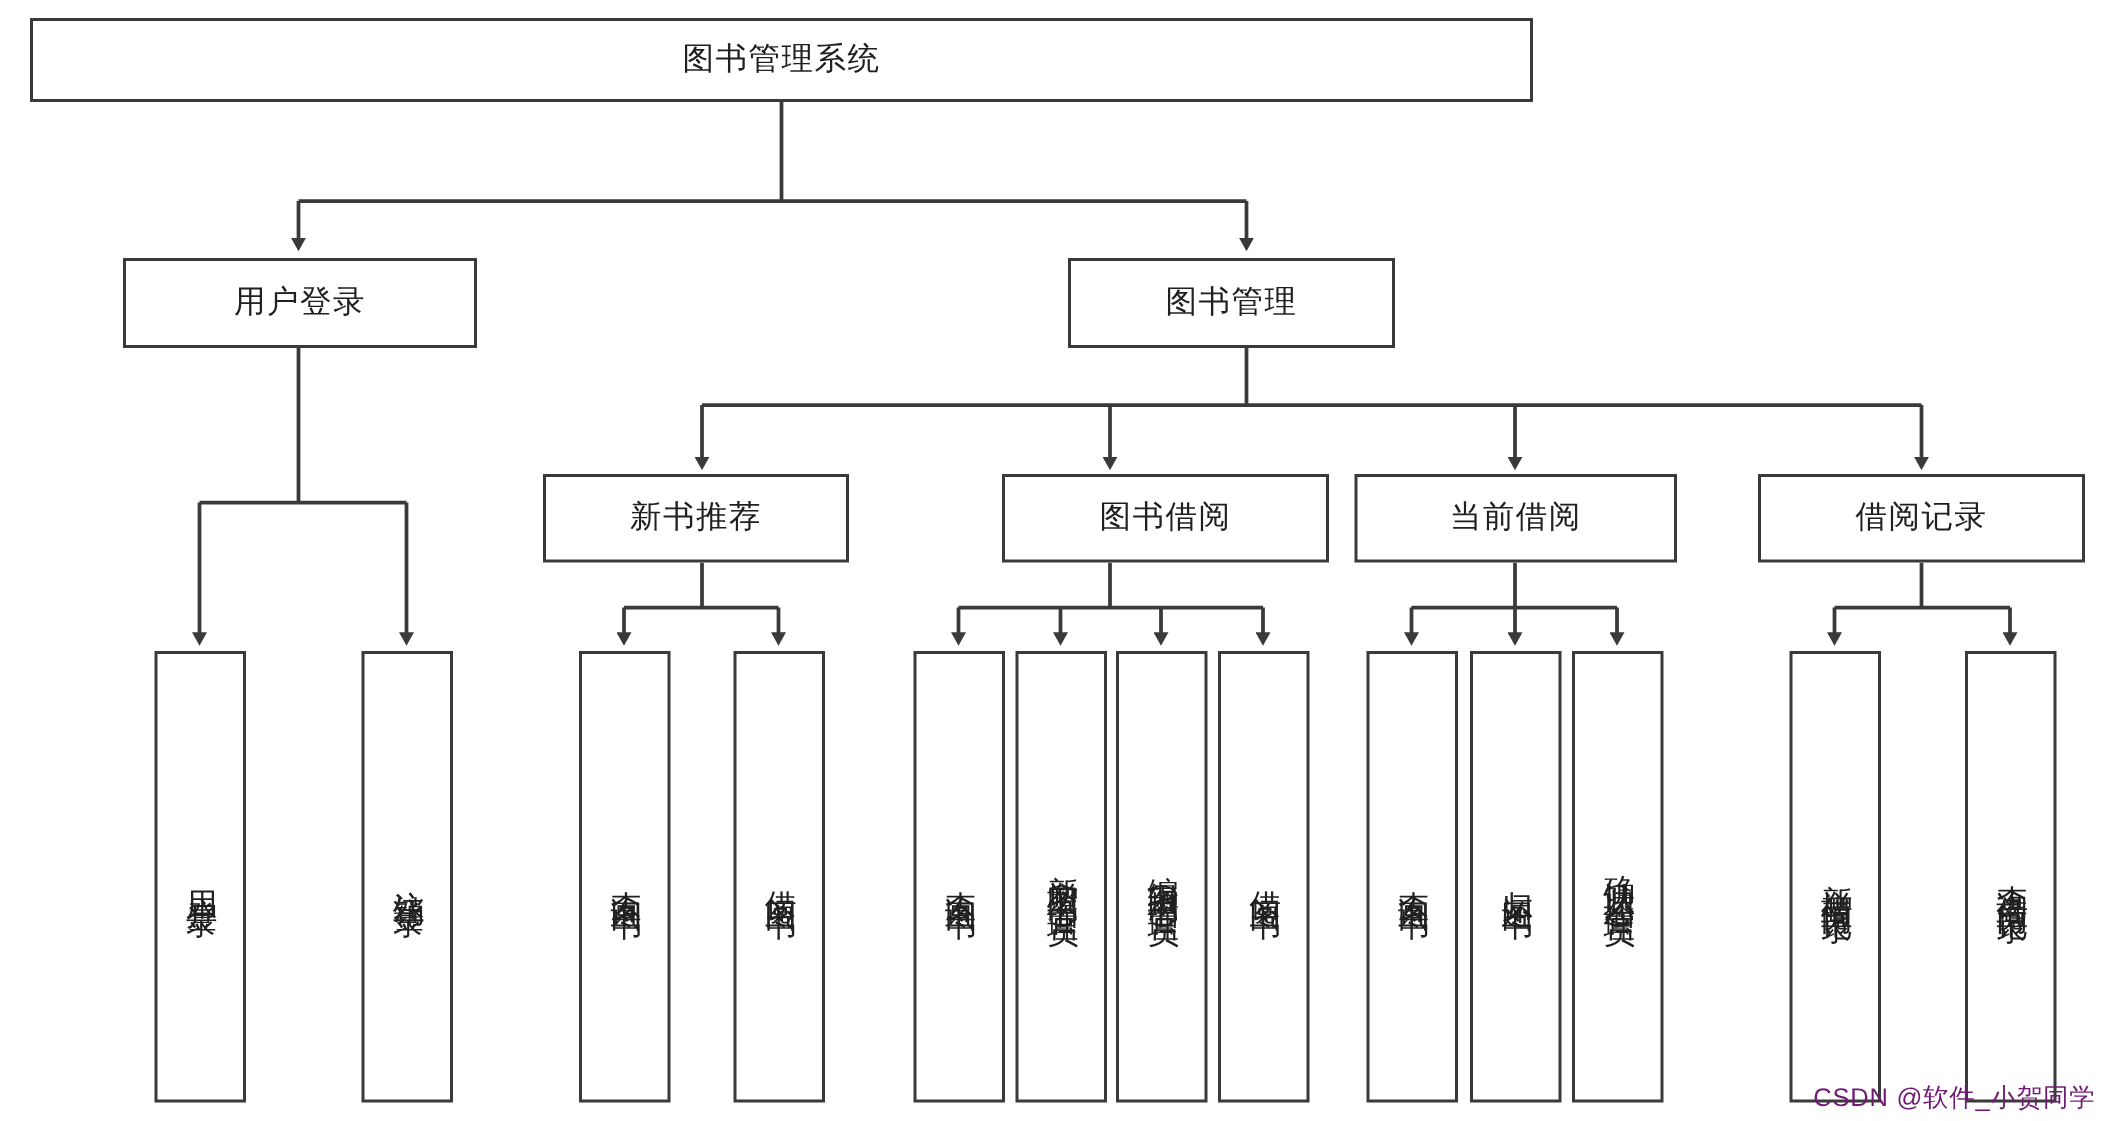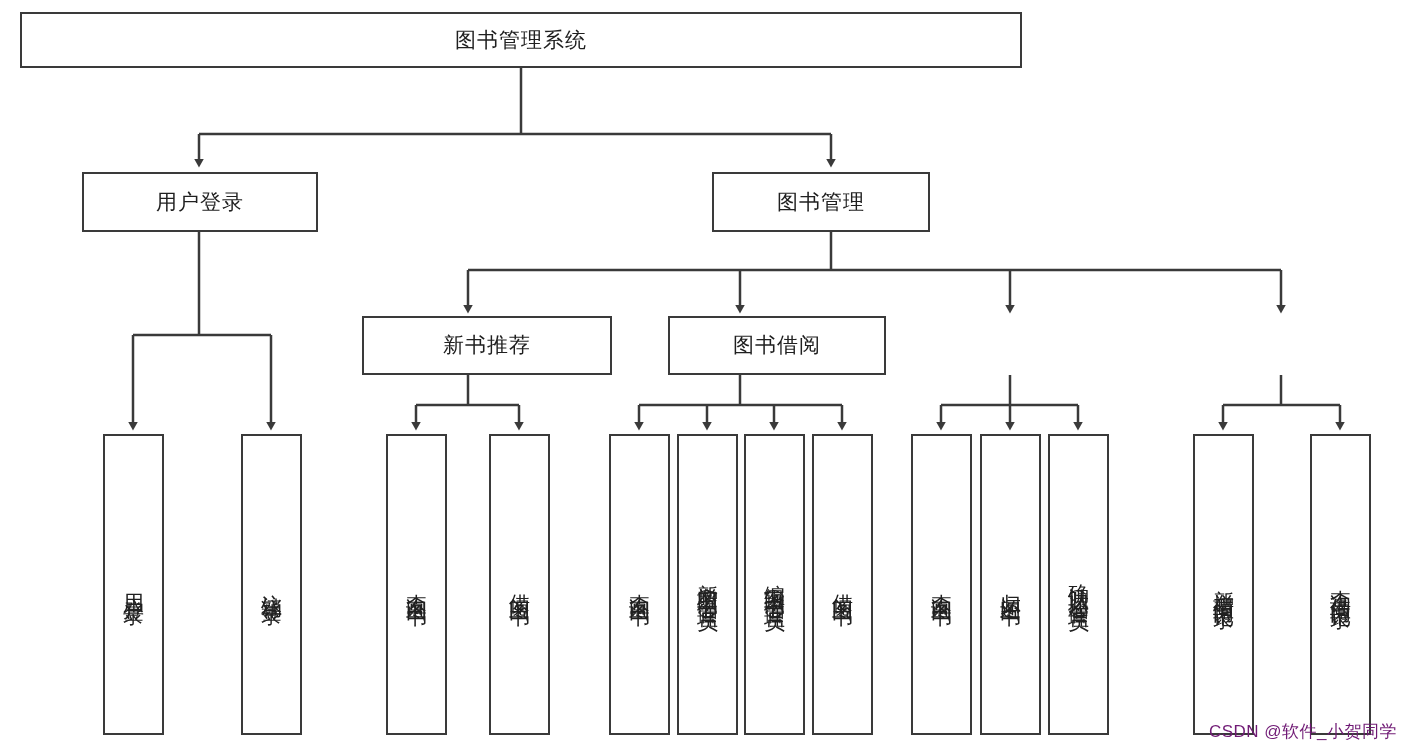--- a/index.html
+++ b/index.html
@@ -123,25 +123,31 @@
     <span class="node-label">图书管理系统</span>
   </div>
 
   <div class="node-box horizontal" style="left:82px; top:172px; width:236px; height:60px;">
     <span class="node-label">用户登录</span>
   </div>
   <div class="node-box horizontal" style="left:712px; top:172px; width:218px; height:60px;">
     <span class="node-label">图书管理</span>
   </div>
 
-  <div class="node-box horizontal" style="left:362px; top:316px; width:250px; height:59px;">
+  <div class="node-box horizontal" style="left:362px; top:316px; width:204px; height:59px;">
     <span class="node-label">新书推荐</span>
   </div>
   <div class="node-box horizontal" style="left:632px; top:316px; width:218px; height:59px;margin-left:36px;">
     <span class="node-label">图书借阅</span>
+  </div>
+  <div class="node-box horizontal" style="left:903px; top:316px; width:215px; height:59px;">
+    <span class="node-label">当前借阅</span>
+  </div>
+  <div class="node-box horizontal" style="left:1172px; top:316px; width:218px; height:59px;">
+    <span class="node-label">借阅记录</span>
   </div>
 
   <div class="node-box vertical" style="left:103px; top:434px; width:61px; height:301px;">
     <span class="node-label">用户登录</span>
   </div>
   <div class="node-box vertical" style="left:241px; top:434px; width:61px; height:301px;">
     <span class="node-label">注销登录</span>
   </div>
 
   <div class="node-box vertical" style="left:386px; top:434px; width:61px; height:301px;">

